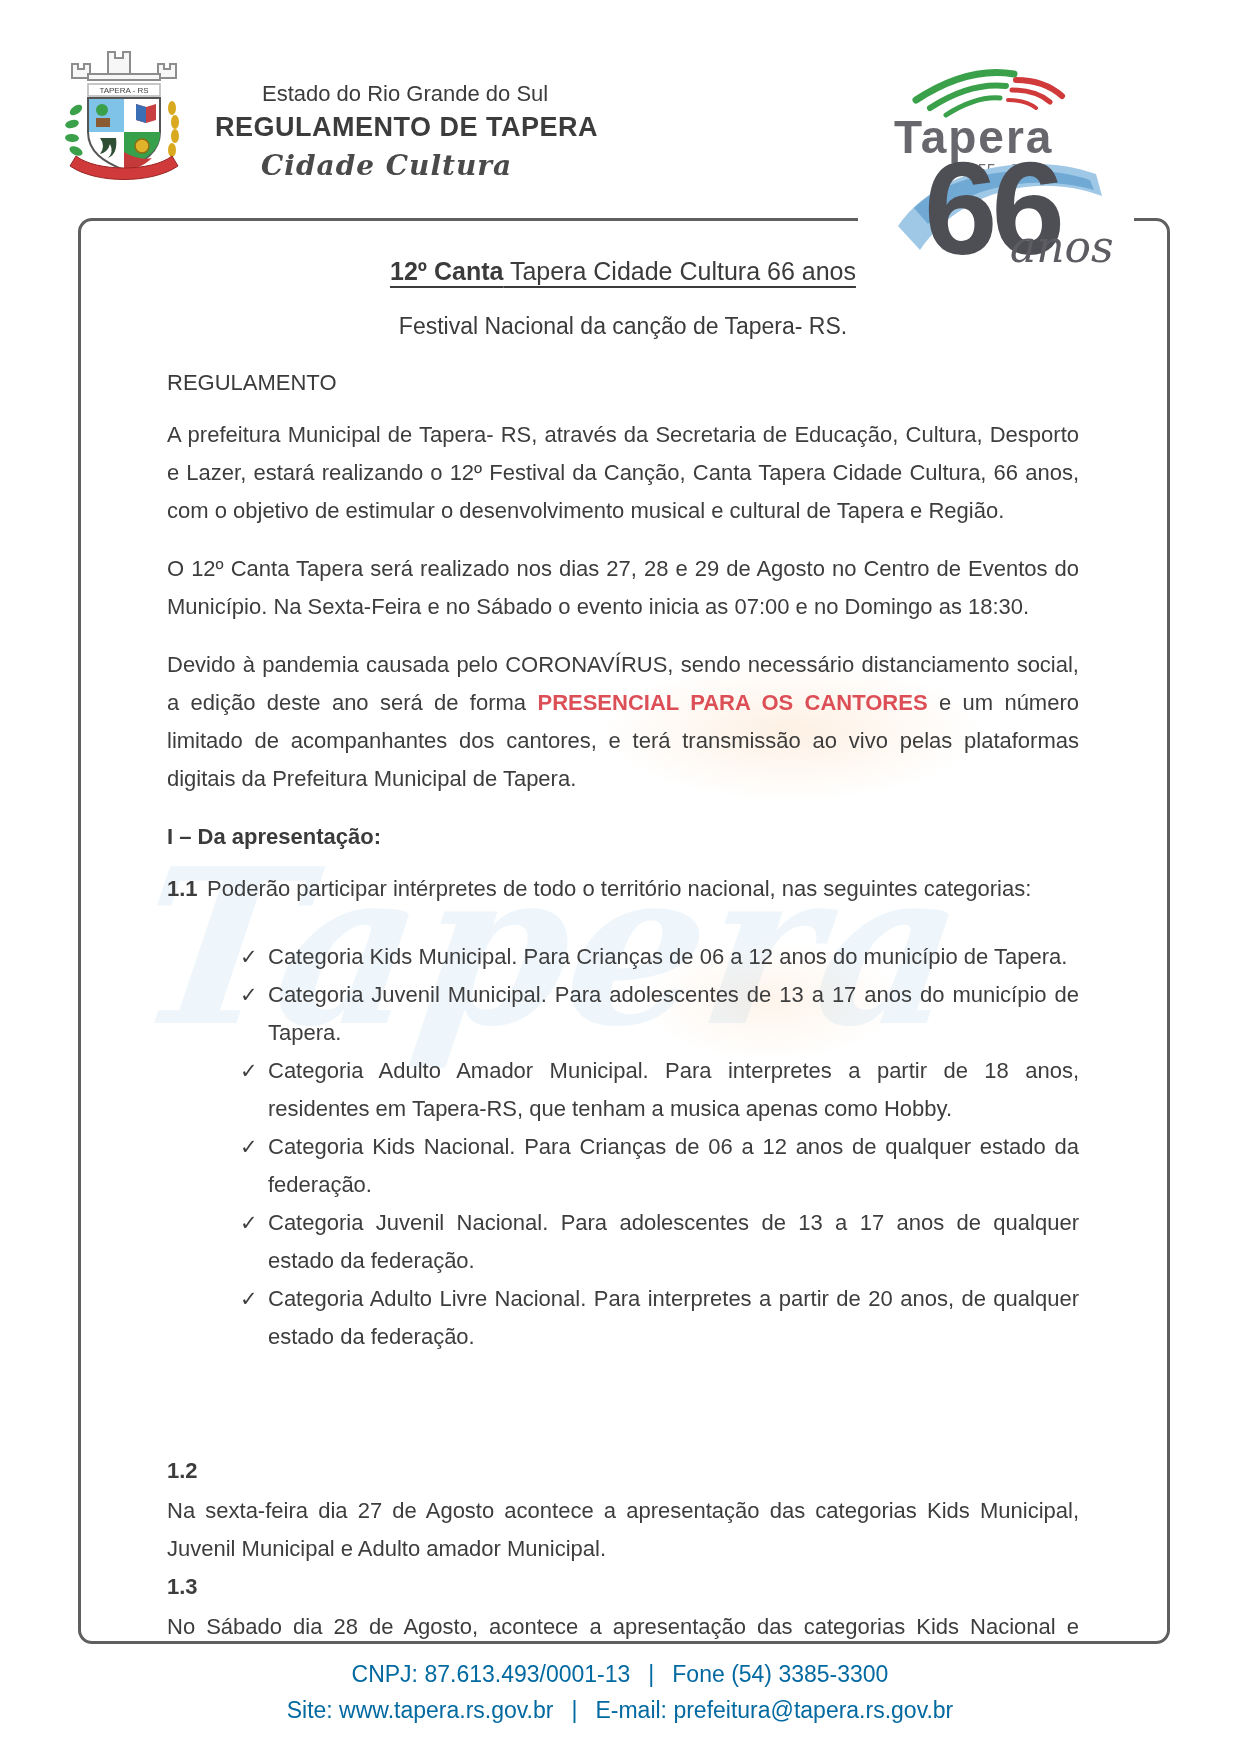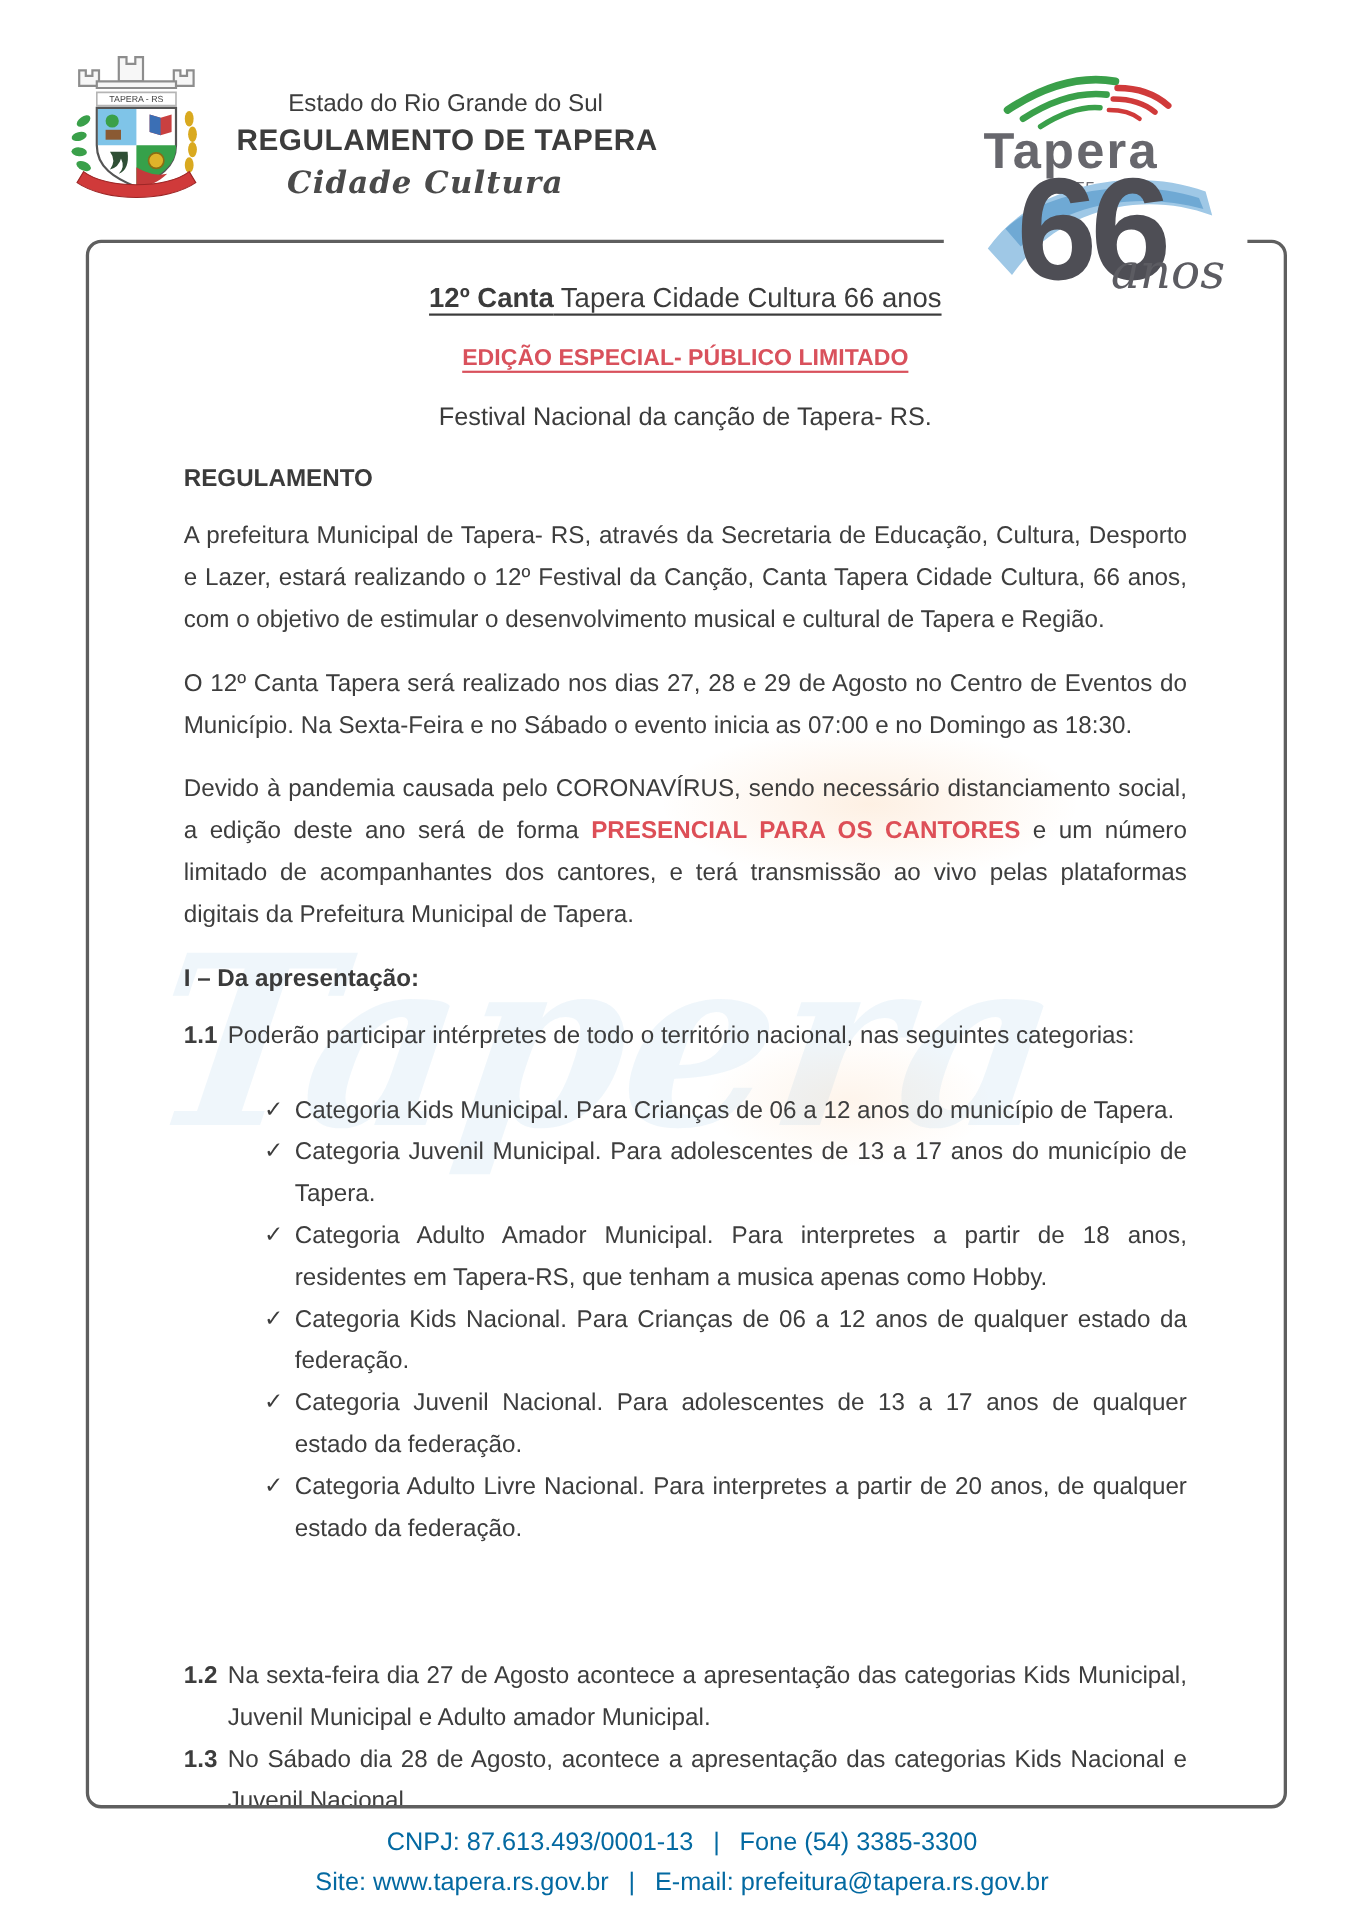--- a/index.html
+++ b/index.html
@@ -43,29 +43,29 @@
     background:radial-gradient(closest-side, rgba(244,150,60,0.10), rgba(244,150,60,0));z-index:0;}
   .content-text{position:relative;z-index:1;}
 
   
   .doc-title{margin-top:6px;text-align:center;font-size:25px;color:#3b3b3b;
     text-decoration:underline;text-underline-offset:6px;text-decoration-thickness:2px;}
   .doc-title .b{font-weight:bold;}
   .doc-subtitle-red{margin-top:28px;text-align:center;font-size:21px;font-weight:bold;
     color:#d9515c;text-decoration:underline;text-underline-offset:5px;text-decoration-thickness:2px;}
   .doc-subtitle2{margin-top:27px;text-align:center;font-size:23px;color:#3b3b3b;}
-  .section-head{margin-top:30px;font-size:22px;font-weight:bold;color:#3b3b3b;}
+  .section-head{margin-top:30px;font-size:22px;font-weight:normal;color:#3b3b3b;}
   p.doc{margin:20px 0 0 0;font-size:22px;line-height:38px;text-align:justify;color:#3d3d3d;}
   .red-bold{color:#dd4f57;font-weight:bold;}
   .section1{margin-top:26px;font-size:22px;font-weight:bold;color:#3b3b3b;}
 
   .clause{display:flex;margin-top:20px;font-size:22px;line-height:38px;}
   .clause .num{font-weight:bold;width:40px;flex:0 0 40px;}
   .clause .ctext{flex:1;text-align:justify;}
-  .clause.tight{margin-top:0;}
+  .clause.tight{margin-top:0;flex-direction:column;}
   .clauses-block{margin-top:96px;}
 
   ul.cats{list-style:none;margin:30px 0 0 0;padding:0 0 0 73px;}
   ul.cats li{display:flex;font-size:22px;line-height:38px;}
   ul.cats .check{flex:0 0 28px;color:#3d3d3d;font-size:21px;}
   ul.cats .cat-text{flex:1;text-align:justify;}
 
   
   .footer{position:absolute;left:0;bottom:26px;width:100%;text-align:center;
     color:#0369a1;font-size:23px;line-height:36px;z-index:2;}
@@ -152,21 +152,20 @@
 
   <div class="content-box">
     <div class="box-inner">
       <div class="wm-tapera">Tapera</div>
       <div class="wm-blob1"></div>
       <div class="wm-blob2"></div>
 
       <div class="content-text">
         <div class="doc-title"><span class="b">12º Canta</span><span> Tapera Cidade Cultura 66 anos</span></div>
 
-        <div class="doc-subtitle-red">EDIÇÃO ESPECIAL- PÚBLICO LIMITADO</div>
 
         <div class="doc-subtitle2">Festival Nacional da canção de Tapera- RS.</div>
 
         <div class="section-head">REGULAMENTO</div>
 
         <p class="doc">A prefeitura Municipal de Tapera- RS, através da Secretaria de Educação, Cultura, Desporto e Lazer, estará realizando o 12º Festival da Canção, Canta Tapera Cidade Cultura, 66 anos, com o objetivo de estimular o desenvolvimento musical e cultural de Tapera e Região.</p>
 
         <p class="doc">O 12º Canta Tapera será realizado nos dias 27, 28 e 29 de Agosto no Centro de Eventos do Município. Na Sexta-Feira e no Sábado o evento inicia as 07:00 e no Domingo as 18:30.</p>
 
         <p class="doc"><span>Devido à pandemia causada pelo CORONAVÍRUS, sendo necessário distanciamento social, a edição deste ano será de forma </span><span class="red-bold">PRESENCIAL PARA OS CANTORES</span><span> e um número limitado de acompanhantes dos cantores, e terá transmissão ao vivo pelas plataformas digitais da Prefeitura Municipal de Tapera.</span></p>

